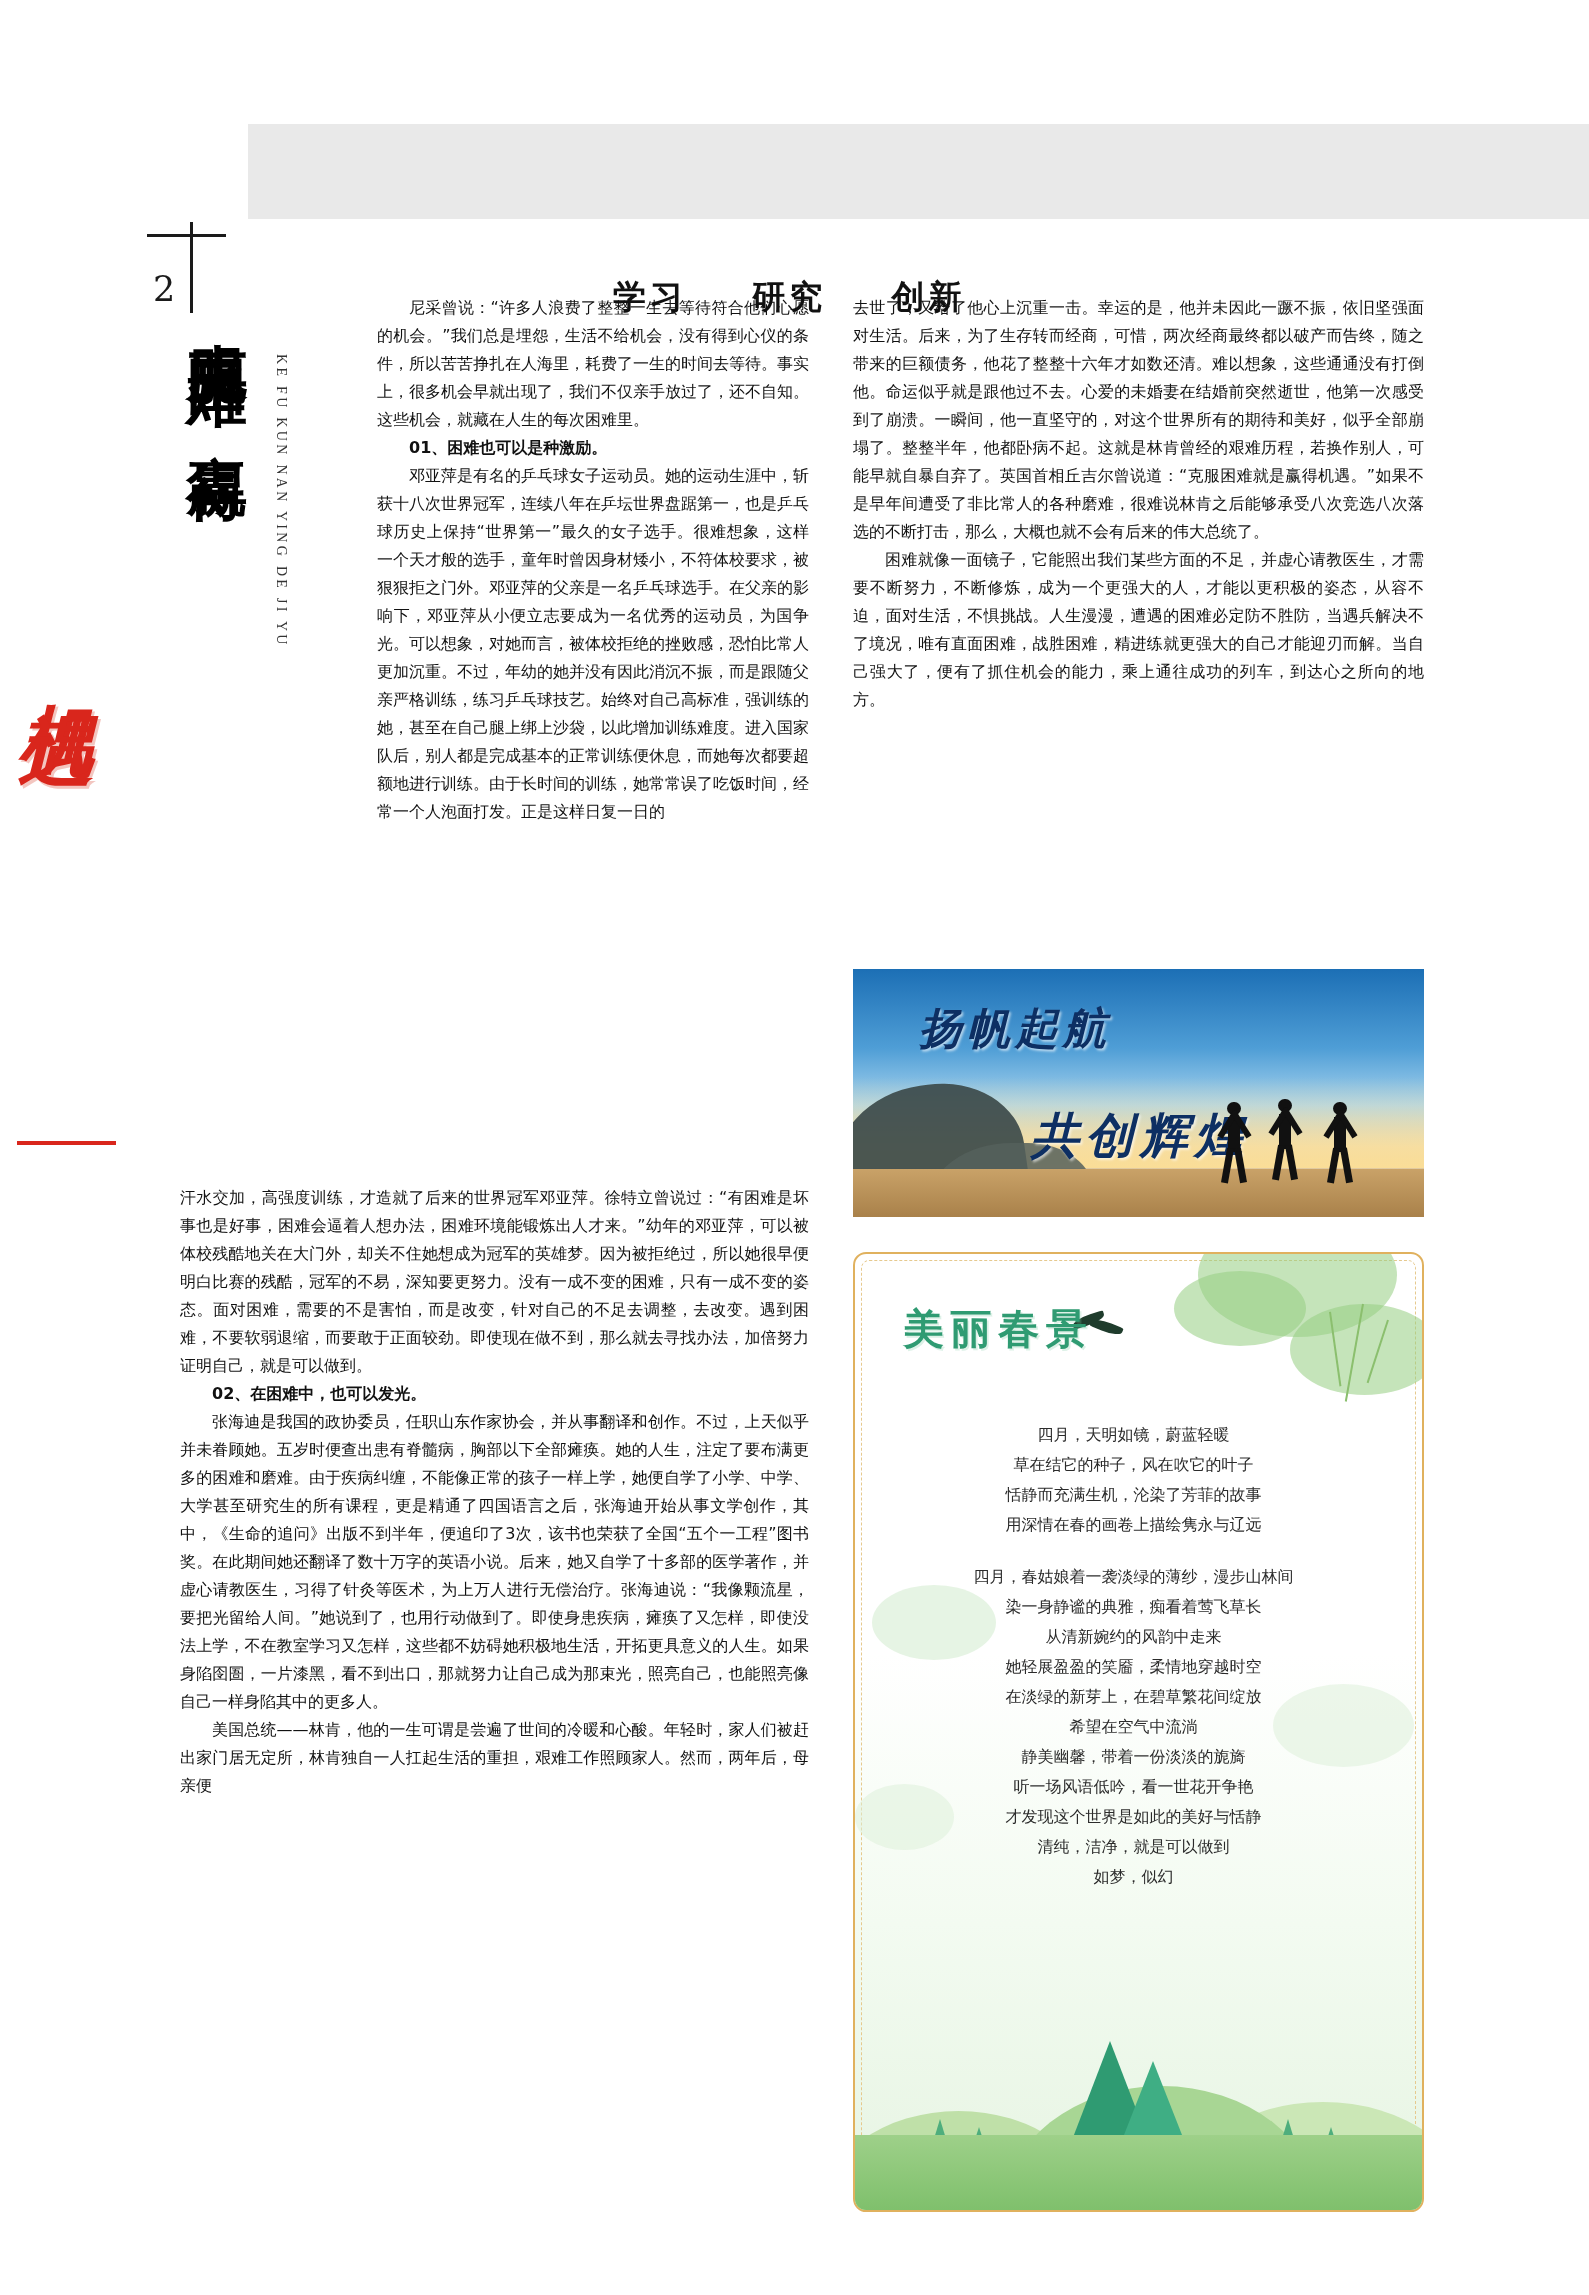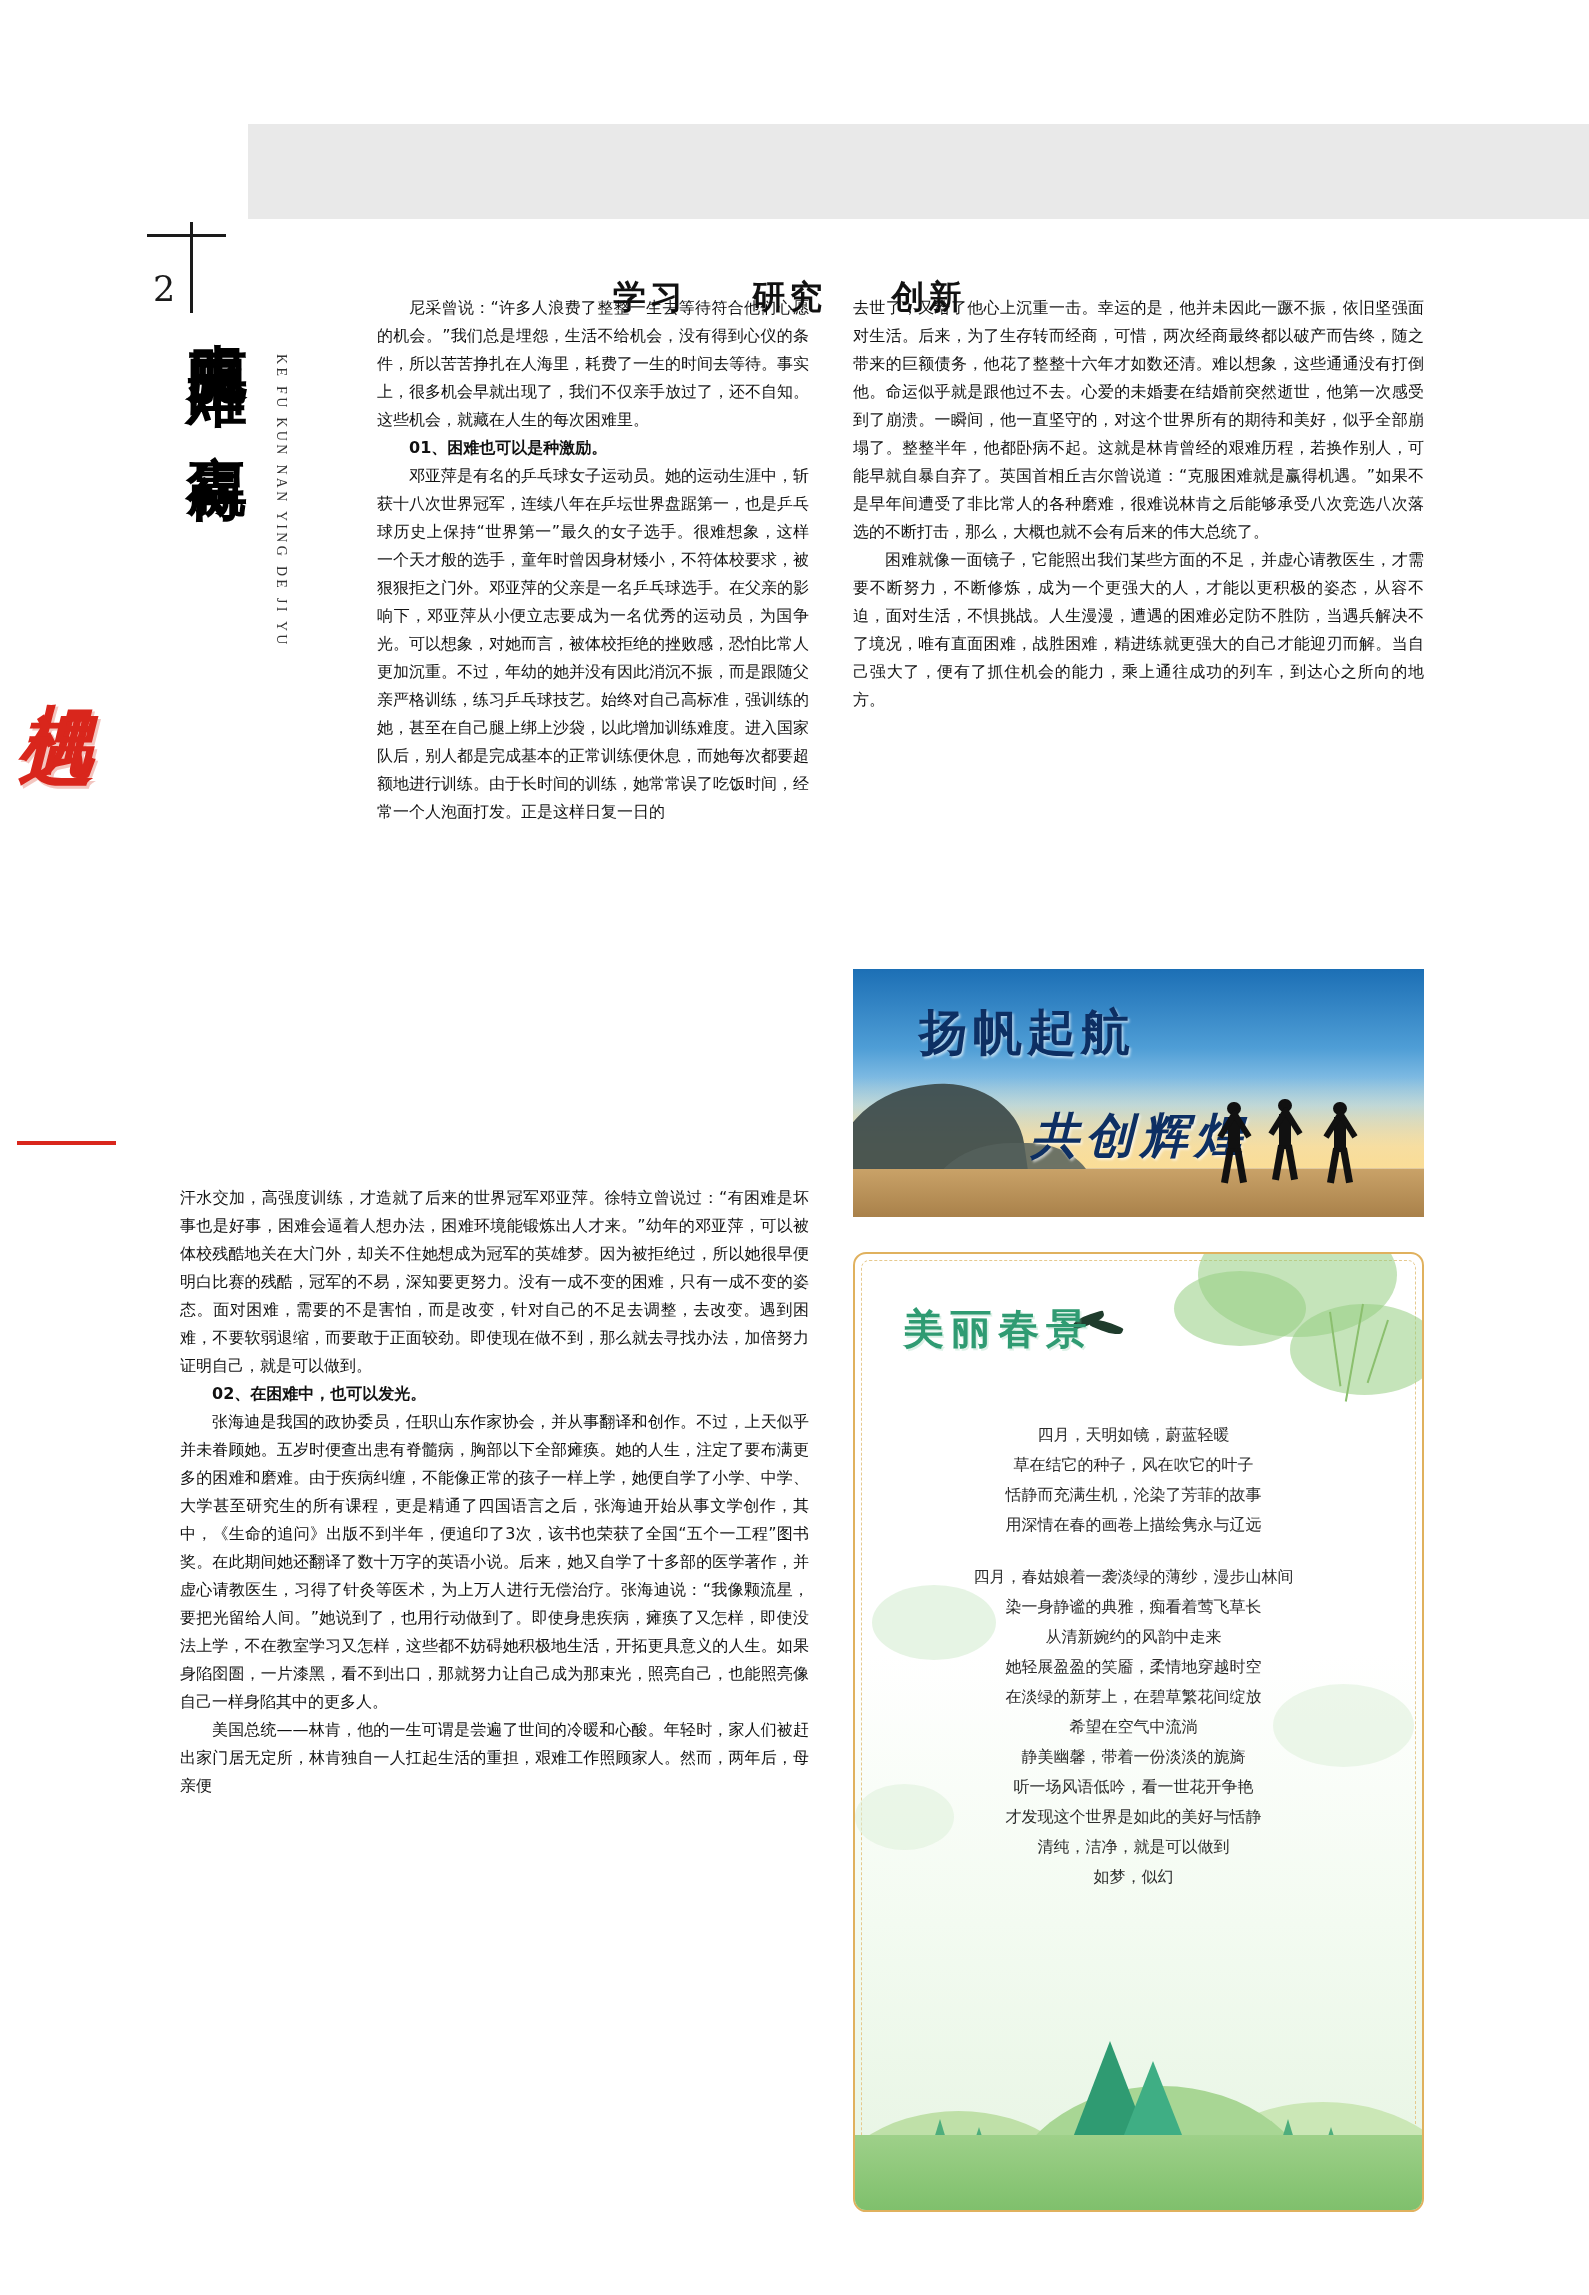--- a/index.html
+++ b/index.html
@@ -207,22 +207,23 @@
   }
   .banner .ground {
     position: absolute;
     left: 0; bottom: 0; width: 100%; height: 48px;
     background: linear-gradient(to bottom, #c9a268, #a9814a);
   }
   .banner-text1 {
     position: absolute;
     left: 66px;
     top: 31px;
-    font-size: 49px;
-    font-weight: bold;
+    font-size: 43px;
+    font-weight: bold;
+    font-style: italic;
     color: #0d2f63;
     letter-spacing: 5px;
     font-family: "DejaVu Serif", "Liberation Serif", serif;
     text-shadow: 1.7px 1.7px 2.5px rgba(255,255,255,0.6);
   }
   .banner-text2 {
     position: absolute;
     left: 178px;
     top: 91px;
     font-size: 48px;

